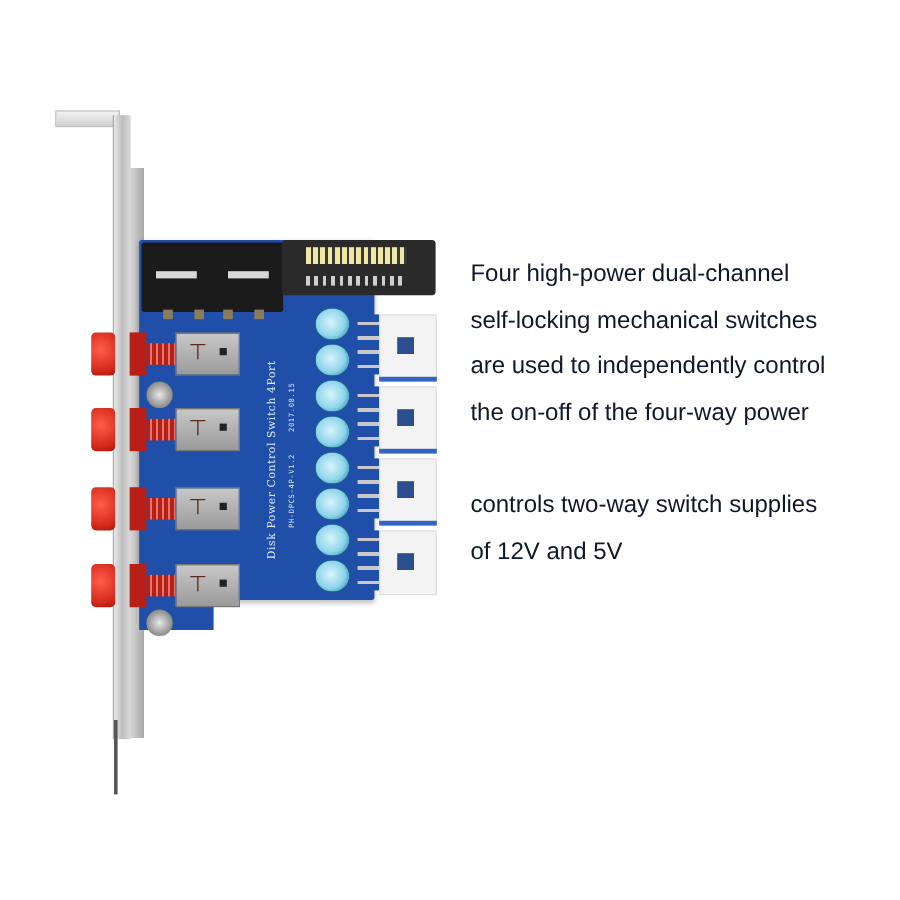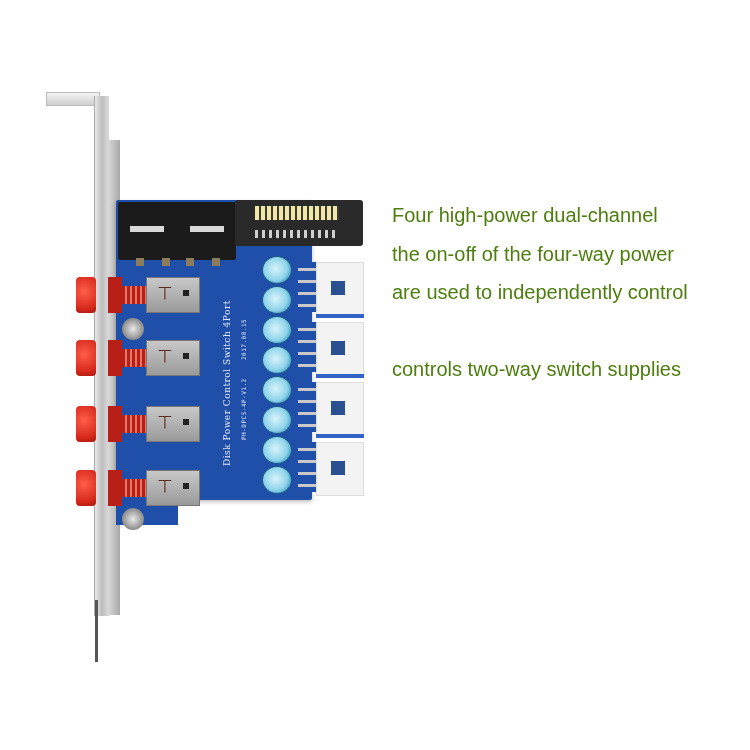--- a/index.html
+++ b/index.html
@@ -32,21 +32,21 @@
   .screw { position:absolute; left:122px; width:22px; height:22px; border-radius:50%; background:radial-gradient(circle,#e8e8e8,#8a8a8a 70%,#4a4a4a); }
   
   .cap { position:absolute; left:262px; width:28px; height:26px; border-radius:50%; background:radial-gradient(circle at 45% 45%,#d8f3fb,#8fd4ea 55%,#2c8fbf 85%); border:1px solid #1e5a8a; }
   
   .conn { position:absolute; left:316px; width:46px; height:52px; background:#f3f3f3; border:1px solid #ddd; }
   .conn .hole { position:absolute; left:14px; top:18px; width:14px; height:14px; background:#2a4f8f; }
   .conn-pins { position:absolute; left:298px; width:18px; height:50px; background:repeating-linear-gradient(#1f4fa8 0 6px,#c9c9c9 6px 9px,#1f4fa8 9px 12px); }
   .pcb-text { position:absolute; color:#dfe7f5; font-family:"DejaVu Serif", serif; font-size:9px; transform:rotate(-90deg); transform-origin:left top; white-space:nowrap; letter-spacing:0.5px; }
   .pcb-text.small { font-size:6px; font-family:"DejaVu Sans Mono", monospace; }
   
-  .desc { position:absolute; left:392px; top:196px; width:350px; color:#4d7c0f; font-size:20px; line-height:38.7px; }
+  .desc { position:absolute; left:392px; top:209px; width:350px; color:#0f172a; font-size:20px; line-height:38.7px; }
   .desc p { margin:0; }
   .desc .gap { height:38px; }
 </style>
 </head>
 <body>
 
 <div class="photo">
   <div class="bracket-top"></div>
   <div class="bracket"></div>
   <div class="bracket-inner"></div>
@@ -121,17 +121,19 @@
   <div class="trace-bar" style="left:316px;top:374px;"></div>
   <div class="trace-bar" style="left:316px;top:434px;"></div>
 
   <div class="pcb-text" style="left:222px;top:466px;">Disk Power Control Switch 4Port</div>
   <div class="pcb-text small" style="left:240px;top:440px;">PH-DPCS-4P-V1.2</div>
   <div class="pcb-text small" style="left:240px;top:360px;">2017.08.15</div>
 </div>
 
 <div class="desc">
   <p>Four high-power dual-channel</p>
+  <p>self-locking mechanical switches</p>
+  <p>are used to independently control</p>
   <p>the on-off of the four-way power</p>
-  <p>are used to independently control</p>
   <div class="gap"></div>
   <p>controls two-way switch supplies</p>
+  <p>of 12V and 5V</p>
 </div>
 
 </body></html>

